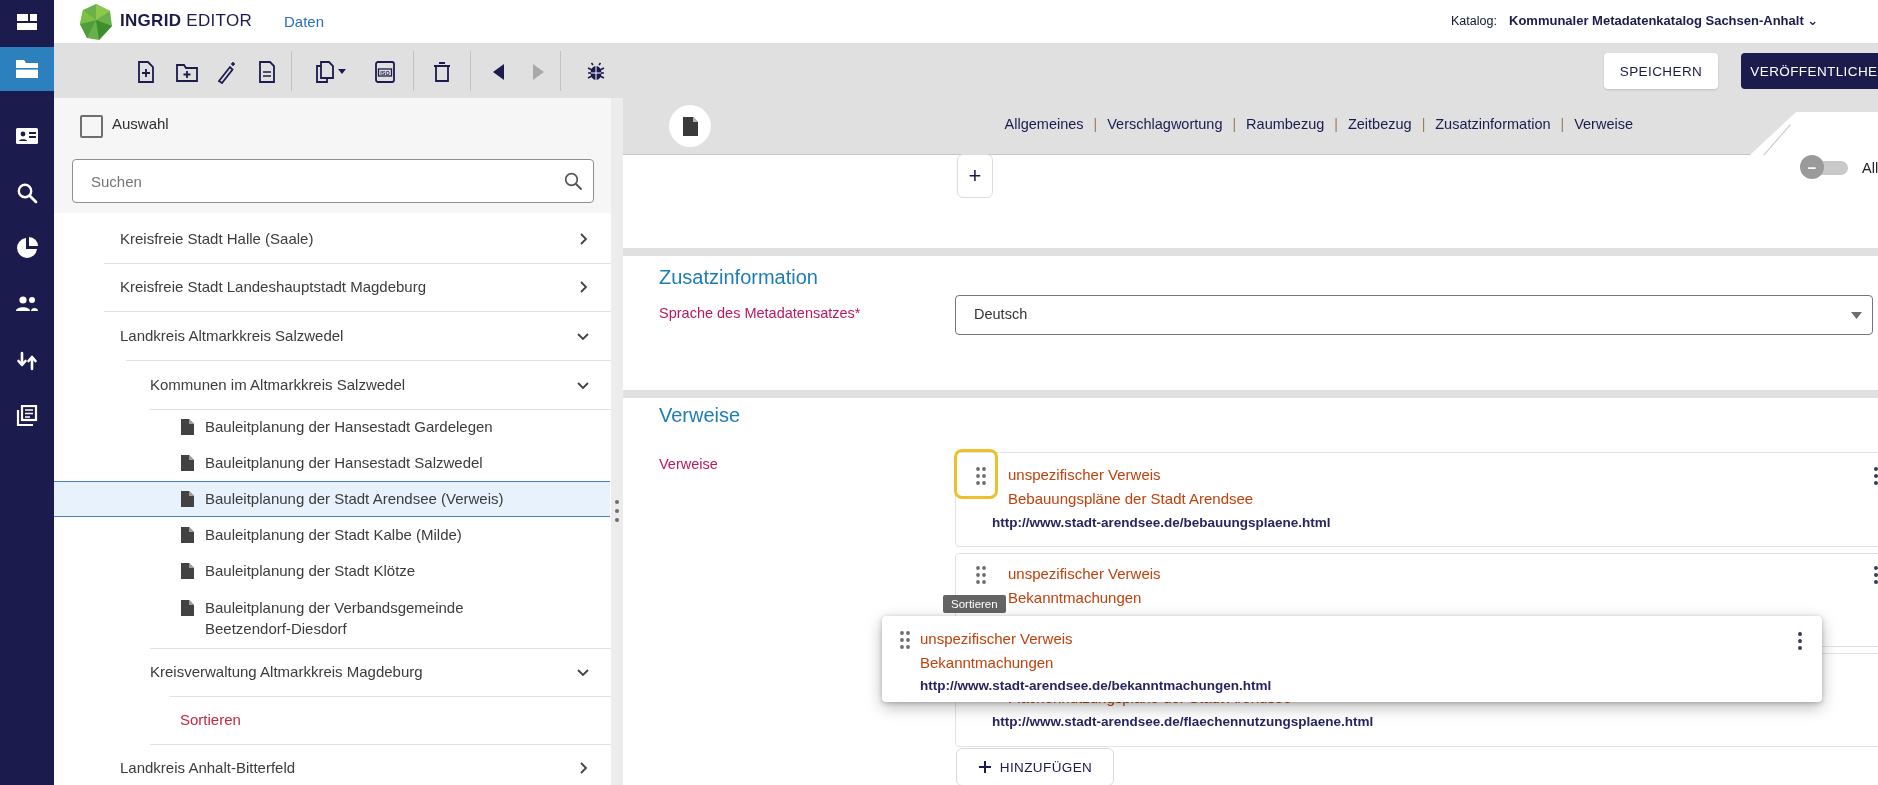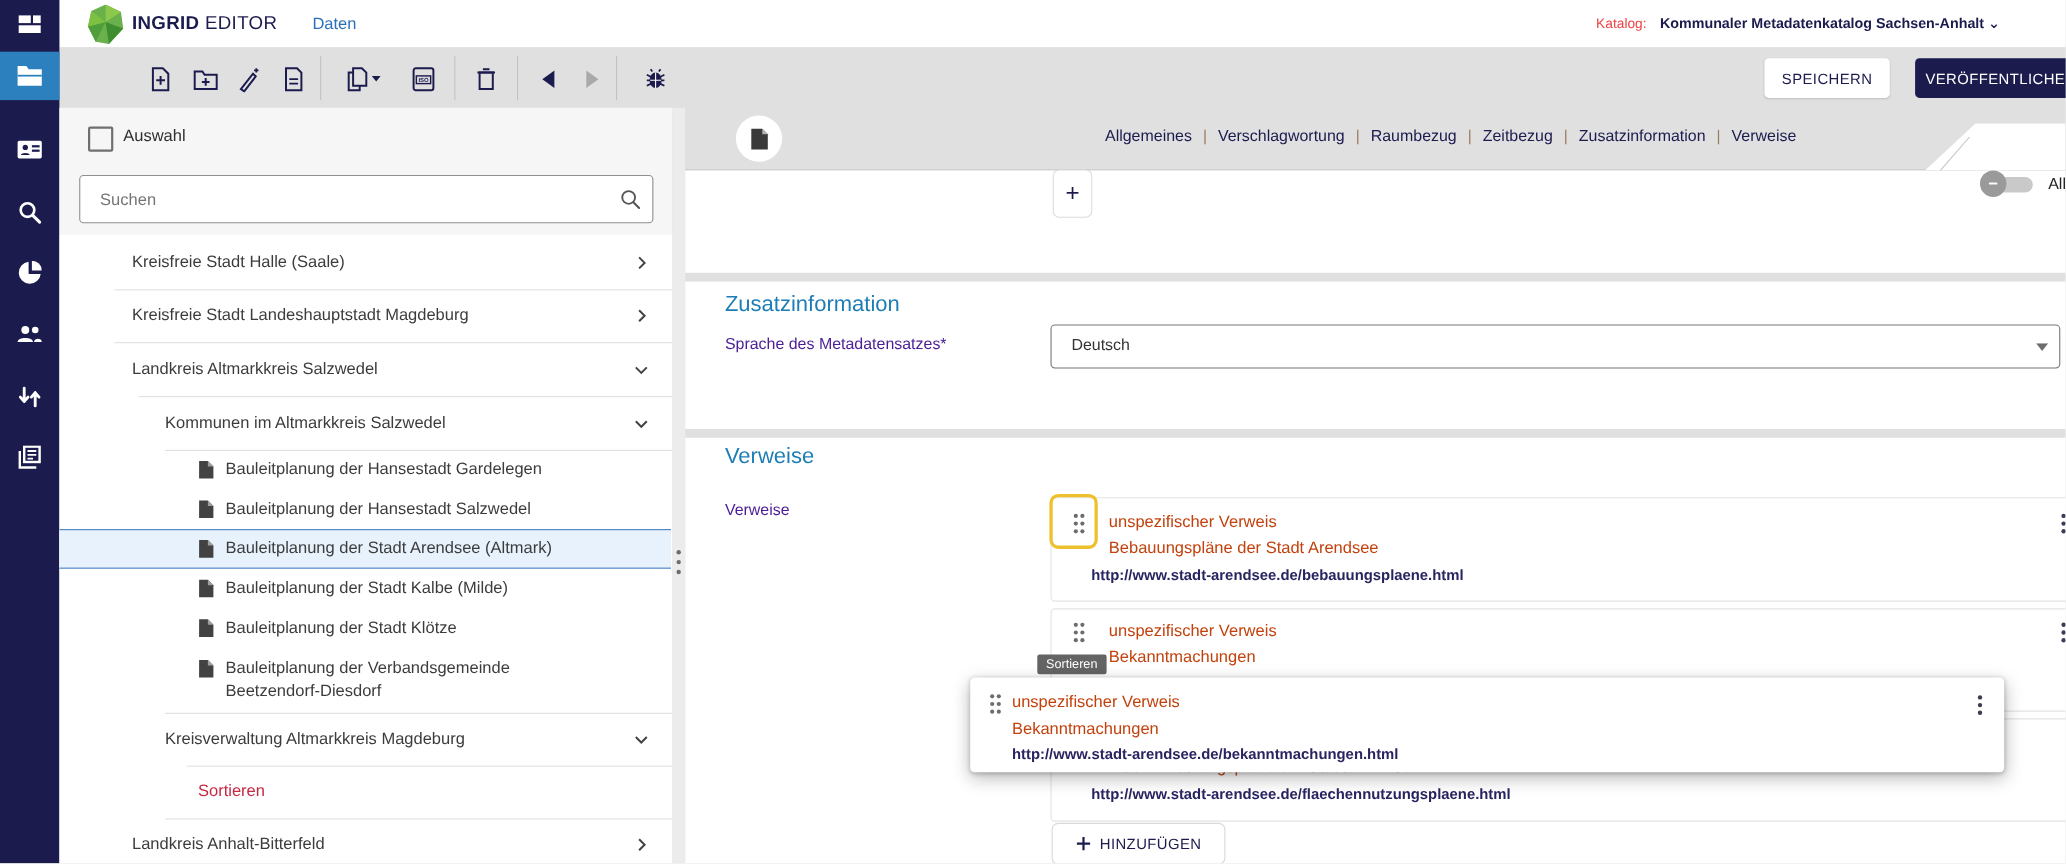--- a/index.html
+++ b/index.html
@@ -4,21 +4,21 @@
 <style>
   html,body{margin:0;padding:0;background:#fff;}
   #app{position:relative;width:1878px;height:785px;overflow:hidden;
        font-family:"Liberation Sans","DejaVu Sans",sans-serif;color:#222;background:#e0e0e0;}
   .abs{position:absolute;}
   .nowrap{white-space:nowrap;}
   
   .tophdr{left:54px;top:0;width:1824px;height:43px;background:#ffffff;}
   .appname{font-size:17px;color:#1b1b4e;letter-spacing:.3px;}
   .navlink{font-size:15px;color:#2a6fba;}
-  .cat-label{font-size:12.5px;color:#ef4444;}
+  .cat-label{font-size:12.5px;color:#0f172a;}
   .cat-value{font-size:13px;font-weight:bold;color:#1b1b4e;}
   
   .toolbar{left:54px;top:43px;width:1824px;height:55px;background:#e0e0e0;}
   .tb-sep{width:1px;height:40px;background:#c2c2c2;top:8px;}
   .tb-icon{top:16px;width:26px;height:26px;display:flex;align-items:center;justify-content:center;}
   .btn-save{left:1550px;top:10px;width:114px;height:36px;background:#fff;color:#1b1b4e;
             font-size:13.5px;font-weight:500;letter-spacing:.4px;border:none;border-radius:4px;
             display:flex;align-items:center;justify-content:center;box-shadow:0 1px 2px rgba(0,0,0,.15);}
   .btn-pub{left:1687px;top:10px;width:191px;height:36px;background:#1b1b4e;color:#fff;border-radius:4px 0 0 4px;
            display:flex;align-items:center;}
@@ -40,21 +40,21 @@
   .selrow{background:#e7f2fc;border-top:1px solid #4a7fc1;border-bottom:1px solid #4a7fc1;}
   .divider{left:611px;top:98px;width:12px;height:687px;background:#ececec;}
   
   .band{left:623px;top:98px;width:1255px;height:56px;background:#e0e0e0;border-bottom:1px solid #c4c4c4;}
   .tab{font-size:14.5px;color:#1b1b4e;}
   .tabsep{color:#9b7b5e;font-size:14px;padding:0 10px;}
   .notch{left:1750px;top:112px;width:128px;height:43px;background:#fff;
          clip-path:polygon(0 100%,36% 0,100% 0,100% 100%);}
   .sect{left:623px;width:1255px;background:#fff;}
   .h-blue{font-size:20px;font-weight:500;color:#1d7db5;}
-  .flabel{font-size:14.5px;color:#4c1d95;}
+  .flabel{font-size:14.5px;color:#be185d;}
   .selectbox{border:1px solid #777;border-radius:4px;background:#fff;}
   .entry{background:#fff;border:1px solid #e3e3e3;border-radius:4px;}
   .etype,.etitle{font-size:15px;color:#c2410c;}
   .eurl{font-size:13.5px;font-weight:bold;color:#282460;}
   .tooltip{background:#646464;color:#fff;font-size:11.5px;padding:3px 8px;border-radius:2px;}
   .dragcard{background:#fff;border-radius:4px;box-shadow:0 5px 16px rgba(0,0,0,.28),0 1px 4px rgba(0,0,0,.2);}
   .addbtn{border:1px solid #d9d9d9;border-radius:6px;background:#fff;color:#1b1b4e;
           font-size:13.5px;font-weight:500;letter-spacing:.4px;display:flex;align-items:center;justify-content:center;gap:8px;}
   .kebab{width:16px;height:22px;}
   .focusring{border:3px solid #efc02e;border-radius:8px;}
@@ -273,21 +273,21 @@
           <path d="M1 1 h8 l5 5 v11 h-13 z" fill="#424242"></path>
           <path d="M9 1 l5 5 h-5 z" fill="#9e9e9e"></path>
         </svg>
       <span class="abs row-label nowrap" style="left:151px;top:9px">Bauleitplanung der Hansestadt Salzwedel</span>
     </div>
     <div class="abs selrow" style="left:0;top:268px;width:556px;height:34px">
       <svg class="abs" style="left:126px;top:8px" width="15" height="18" viewBox="0 0 15 18">
           <path d="M1 1 h8 l5 5 v11 h-13 z" fill="#424242"></path>
           <path d="M9 1 l5 5 h-5 z" fill="#9e9e9e"></path>
         </svg>
-      <span class="abs row-label nowrap" style="left:151px;top:8px">Bauleitplanung der Stadt Arendsee (Altmark)</span>
+      <span class="abs row-label nowrap" style="left:151px;top:8px">Bauleitplanung der Stadt Arendsee (Verweis)</span>
     </div>
     <div class="abs" style="left:0;top:304px;width:557px;height:36px">
       <svg class="abs" style="left:126px;top:9px" width="15" height="18" viewBox="0 0 15 18">
           <path d="M1 1 h8 l5 5 v11 h-13 z" fill="#424242"></path>
           <path d="M9 1 l5 5 h-5 z" fill="#9e9e9e"></path>
         </svg>
       <span class="abs row-label nowrap" style="left:151px;top:9px">Bauleitplanung der Stadt Kalbe (Milde)</span>
     </div>
     <div class="abs" style="left:0;top:340px;width:557px;height:36px">
       <svg class="abs" style="left:126px;top:9px" width="15" height="18" viewBox="0 0 15 18">

